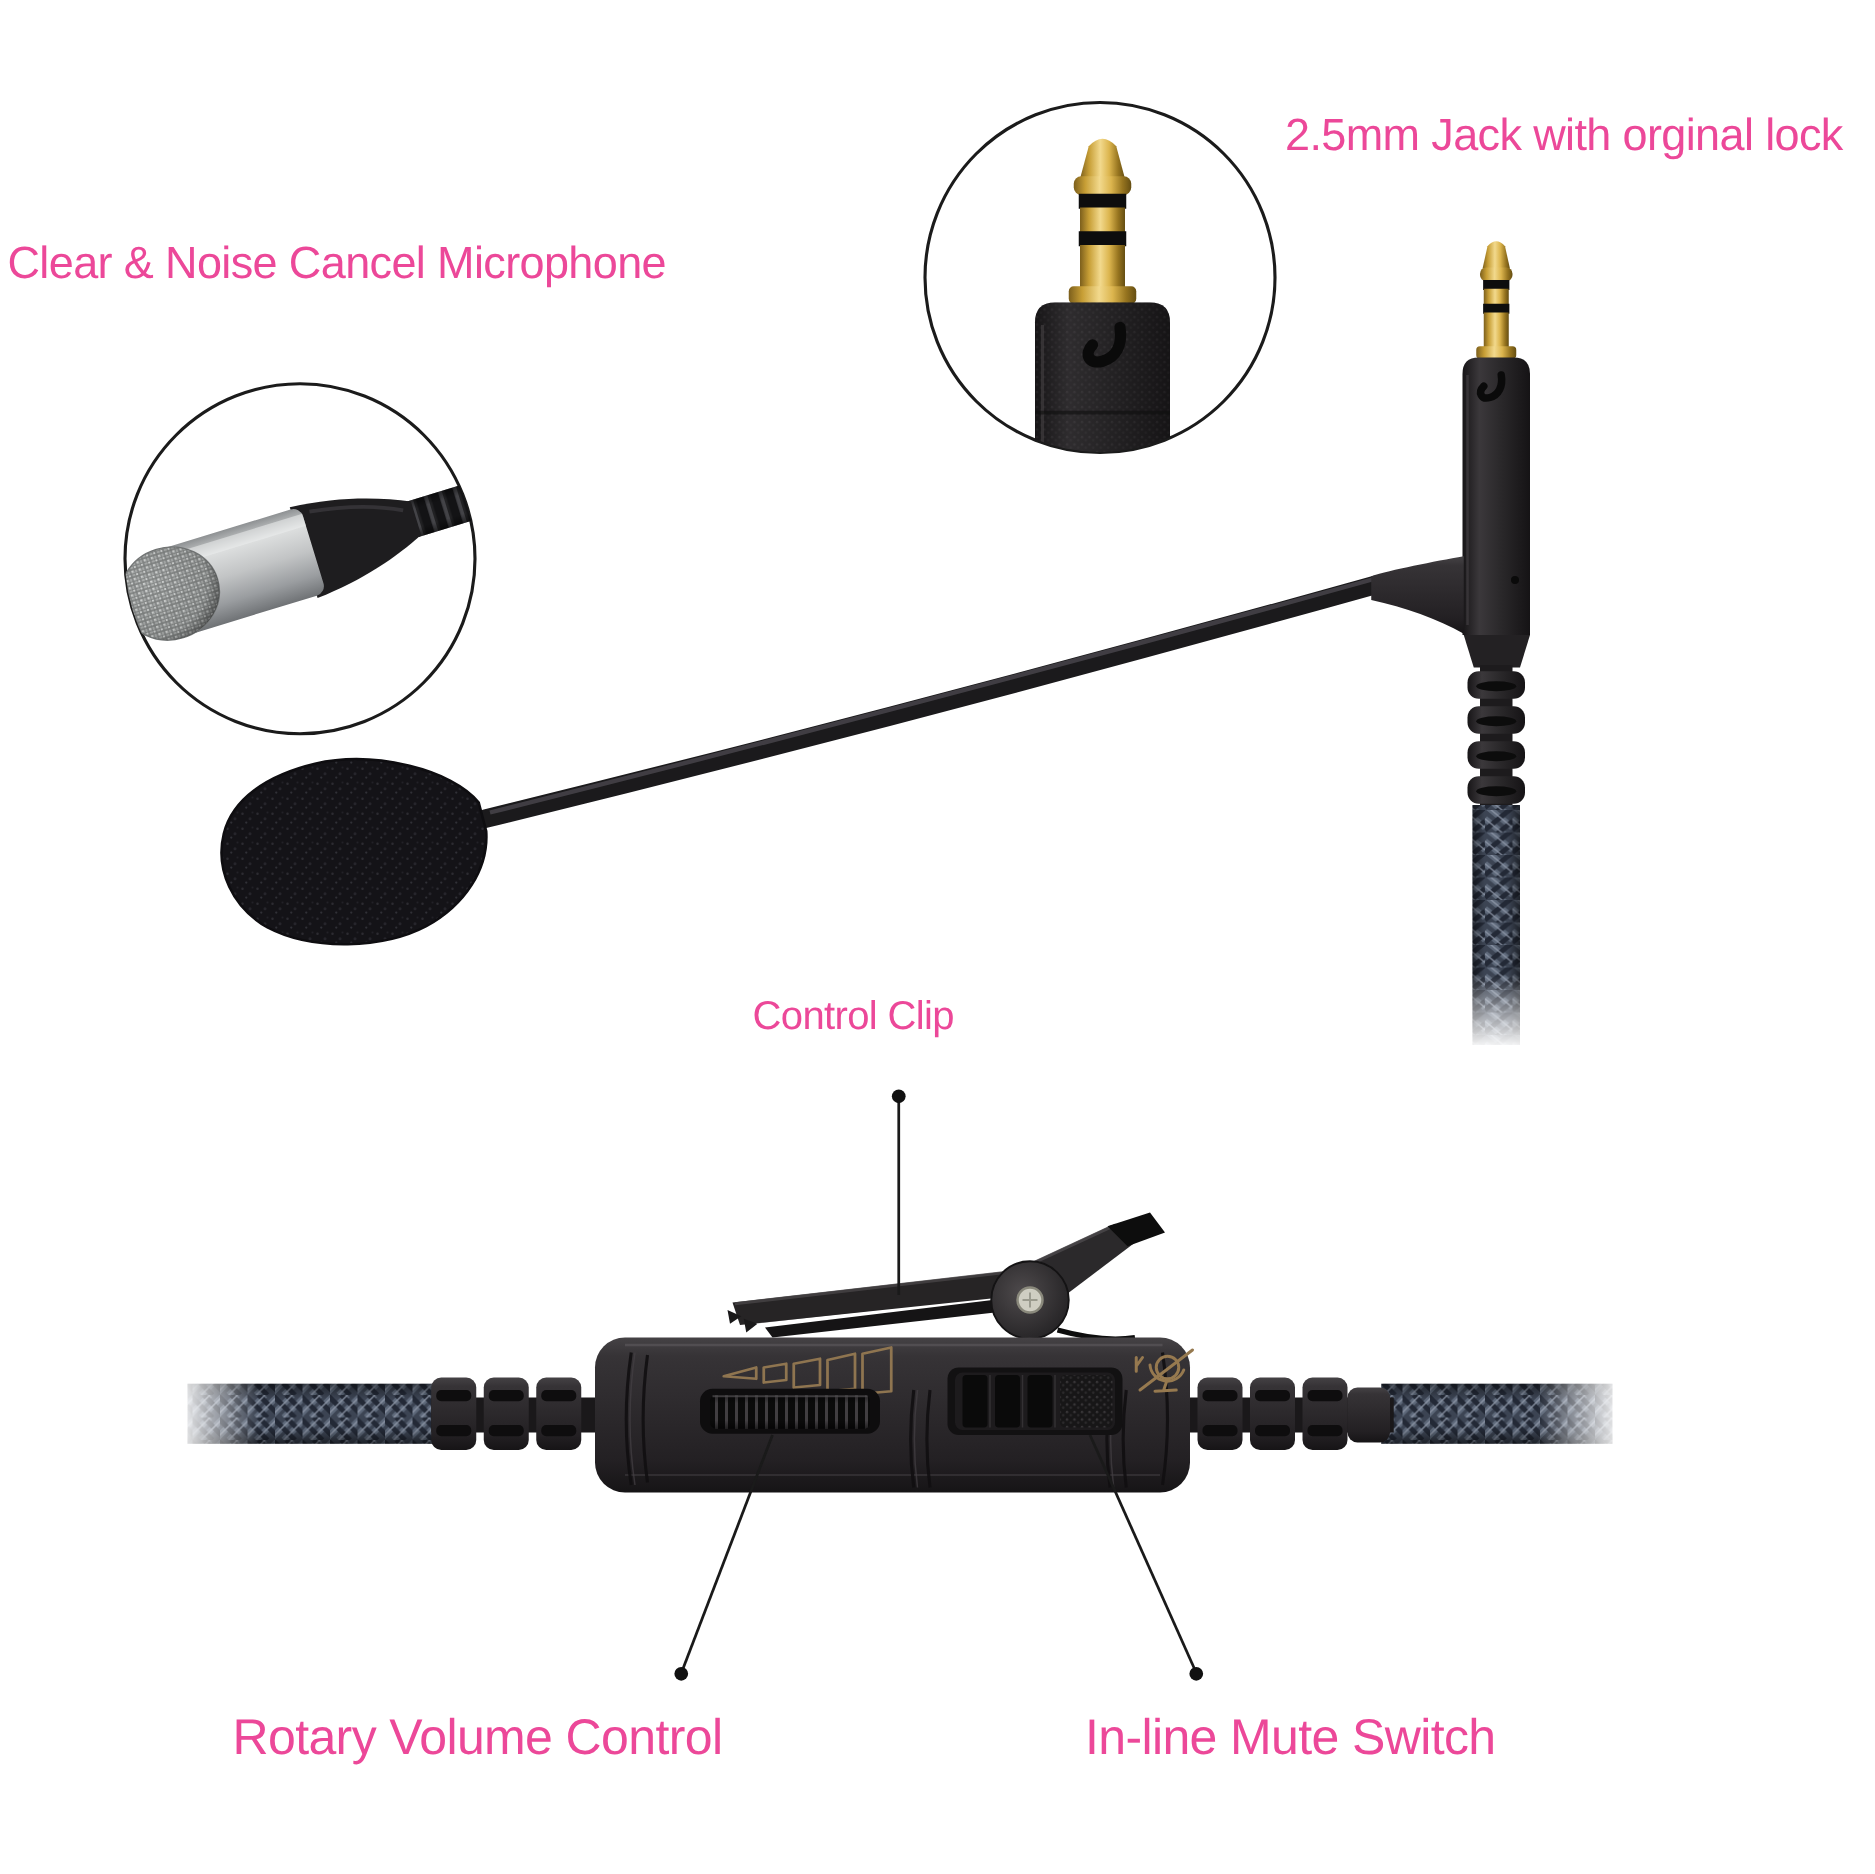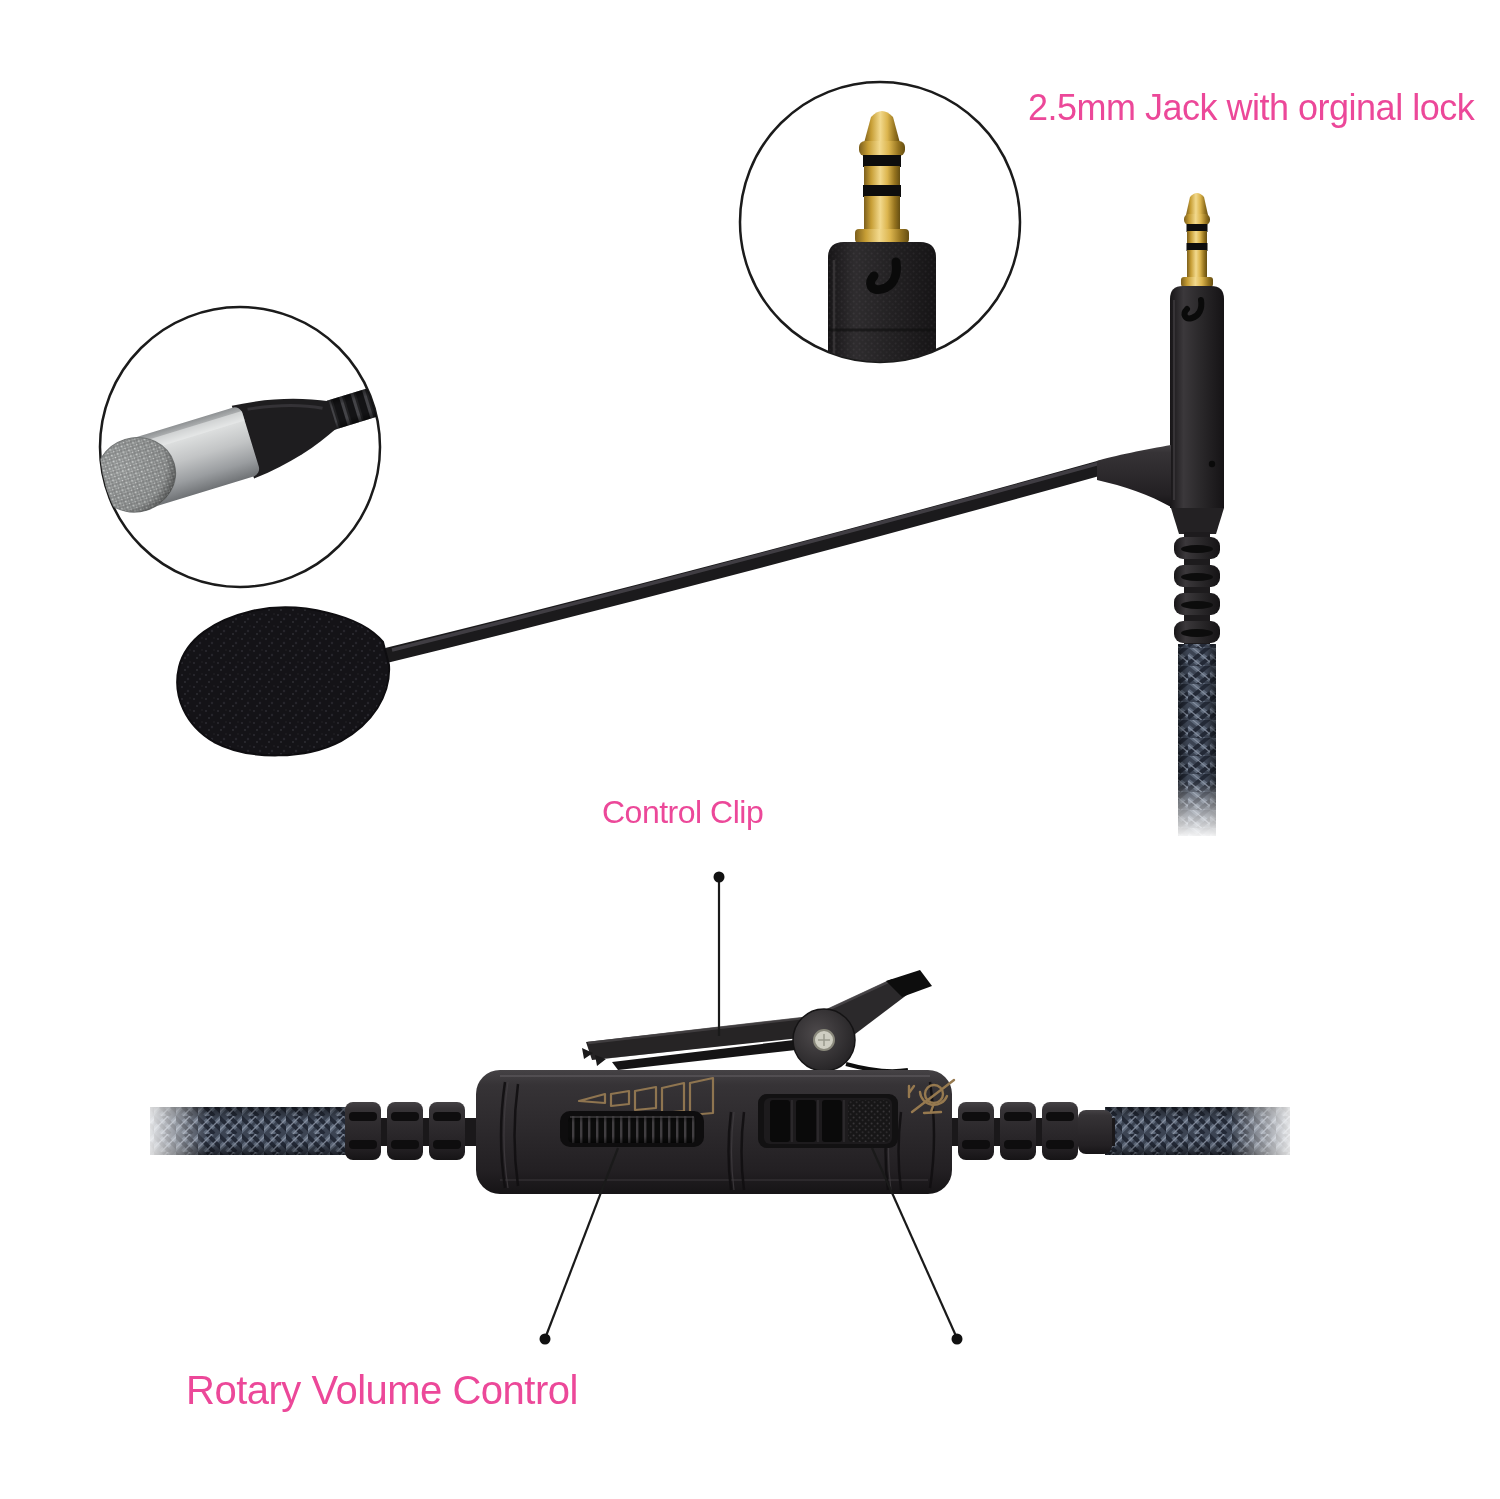--- a/index.html
+++ b/index.html
@@ -378,16 +378,18 @@
     <line x1="872" y1="1148" x2="956" y2="1336"></line>
   </g>
   <g fill="#111">
     <circle cx="719" cy="877" r="5.5"></circle>
     <circle cx="545" cy="1339" r="5.5"></circle>
     <circle cx="957" cy="1339" r="5.5"></circle>
   </g>
 </svg>
 
 
+<div class="label label-top" id="lbl-mic">Clear &amp; Noise Cancel Microphone</div>
 <div class="label label-top" id="lbl-jack">2.5mm Jack with orginal lock</div>
 <div class="label label-mid" id="lbl-clip">Control Clip</div>
 <div class="label label-bottom" id="lbl-volume">Rotary Volume Control</div>
+<div class="label label-bottom" id="lbl-mute">In-line Mute Switch</div>
 </div>
 
 </body></html>

